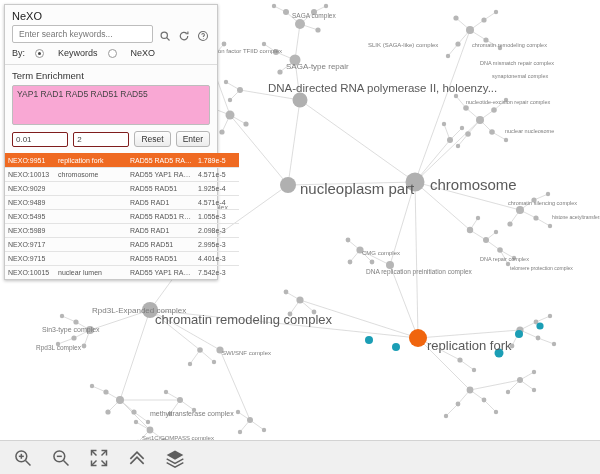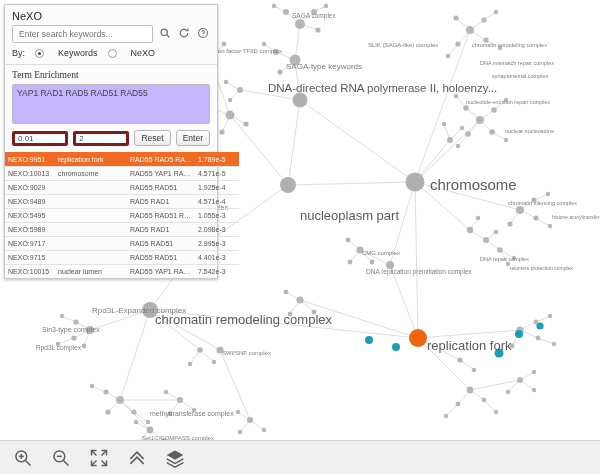--- a/index.html
+++ b/index.html
@@ -22,21 +22,21 @@
   
   #panel{
     position:absolute;left:4px;top:4px;width:212px;
     background:#fcfcfc;border:1px solid #c9c9c9;
     box-shadow:0 1px 3px rgba(0,0,0,.25);
     font-size:9px;color:#333;
   }
   #panel .title{
     font-size:11px;font-weight:normal;color:#222;padding:5px 7px 3px 7px;
   }
-  .searchrow{display:flex;align-items:flex-start;padding:0 7px 5px 7px;gap:4px;}
+  .searchrow{display:flex;align-items:flex-end;padding:0 7px 5px 7px;gap:4px;}
   .searchbox{
     flex:1;height:16px;border:1px solid #bdbdbd;background:#fff;border-radius:2px;
     display:flex;align-items:center;padding:0 4px;
   }
   .searchbox input{
     border:0;outline:0;width:100%;font-size:8.5px;color:#9a9a9a;
     font-family:"Liberation Sans", sans-serif;background:transparent;
   }
   .iconbtn{
     width:15px;height:15px;display:flex;align-items:center;justify-content:center;
@@ -47,29 +47,29 @@
   .radio{display:flex;align-items:center;gap:14px;}
   .rdot{
     width:9px;height:9px;border-radius:50%;border:1px solid #9a9a9a;background:#fff;
     box-sizing:border-box;position:relative;
   }
   .rdot.on:after{
     content:"";position:absolute;left:2px;top:2px;width:3px;height:3px;border-radius:50%;
     background:#444;
   }
   .sect{
-    border-top:1px solid #ddd;padding:5px 7px 4px 7px;font-size:9.5px;color:#333;font-family:Liberation Serif, serif;
+    border-top:1px solid #ddd;padding:5px 7px 4px 7px;font-size:9.5px;color:#333;
   }
   .ta{
-    margin:0 7px 6px 7px;height:40px;border:1px solid #bdbdbd;background:#c4b5fd;border-radius:2px;
+    margin:0 7px 6px 7px;height:40px;border:1px solid #bdbdbd;background:#f9a8d4;border-radius:2px;
     font-size:8.5px;color:#444;padding:3px 4px;box-sizing:border-box;overflow:hidden;
   }
   .ctrlrow{display:flex;align-items:center;gap:5px;padding:0 7px 6px 7px;}
   .ctrlrow .inp{
-    height:15px;border:3px solid #7f1d1d;background:#fff;border-radius:2px;
+    height:15px;border:1px solid #7f1d1d;background:#fff;border-radius:2px;
     font-size:8px;color:#444;display:flex;align-items:center;padding:0 3px;box-sizing:border-box;
   }
   .inp.w1{width:62px;}
   .inp.w2{width:62px;}
   .btn{
     height:16px;border:1px solid #b5b5b5;border-radius:3px;
     background:linear-gradient(#fdfdfd,#ececec);
     font-size:8.5px;color:#333;display:flex;align-items:center;justify-content:center;
     padding:0 6px;box-sizing:border-box;
   }
@@ -321,27 +321,27 @@
     </g>
 
     <circle cx="418" cy="338" r="9" fill="#f0650e"></circle>
   </svg>
 
   <div id="netlabels">
       <div class="netlabel" style="left: 292px; top: 12px; font-size: 6.5px;">SAGA complex</div>
       <div class="netlabel" style="left: 192px; top: 48px; font-size: 6px;">transcription factor TFIID complex</div>
       <div class="netlabel" style="left: 368px; top: 42px; font-size: 6px;">SLIK (SAGA-like) complex</div>
       <div class="netlabel" style="left: 472px; top: 42px; font-size: 5.5px;">chromatin remodeling complex</div>
-      <div class="netlabel" style="left: 286px; top: 62px; font-size: 8px;">SAGA-type keywords</div>
+      <div class="netlabel" style="left: 286px; top: 62px; font-size: 8px;">SAGA-type repair</div>
       <div class="netlabel" style="left: 480px; top: 60px; font-size: 5.5px;">DNA mismatch repair complex</div>
       <div class="netlabel big" style="left: 268px; top: 82px; font-size: 11.5px;">DNA-directed RNA polymerase II, holoenzy...</div>
       <div class="netlabel" style="left: 492px; top: 73px; font-size: 5.5px;">synaptonemal complex</div>
       <div class="netlabel" style="left: 466px; top: 99px; font-size: 5.5px;">nucleotide-excision repair complex</div>
       <div class="netlabel" style="left: 505px; top: 128px; font-size: 5.5px;">nuclear nucleosome</div>
-      <div class="netlabel big" style="left: 300px; top: 180px; font-size: 13px; margin-top: 28px;">nucleoplasm part</div>
+      <div class="netlabel big" style="left: 300px; top: 180px; font-size: 15px;">nucleoplasm part</div>
       <div class="netlabel big" style="left: 430px; top: 176px; font-size: 15px;">chromosome</div>
       <div class="netlabel" style="left: 508px; top: 200px; font-size: 5.5px;">chromatin silencing complex</div>
       <div class="netlabel" style="left: 120px; top: 188px; font-size: 5.5px;">nuclear pericentric heterochromatin</div>
       <div class="netlabel" style="left: 552px; top: 214px; font-size: 5px;">histone acetyltransferase complex</div>
       <div class="netlabel" style="left: 96px; top: 204px; font-size: 7px;">H4/H2A histone acetyltransferase complex</div>
       <div class="netlabel" style="left: 362px; top: 250px; font-size: 6px;">CMG complex</div>
       <div class="netlabel" style="left: 366px; top: 268px; font-size: 6.5px;">DNA replication preinitiation complex</div>
       <div class="netlabel" style="left: 480px; top: 256px; font-size: 5.5px;">DNA repair complex</div>
       <div class="netlabel" style="left: 510px; top: 265px; font-size: 5px;">telomere protection complex</div>
       <div class="netlabel" style="left: 120px; top: 252px; font-size: 11px;">nuclear chromatin</div>

